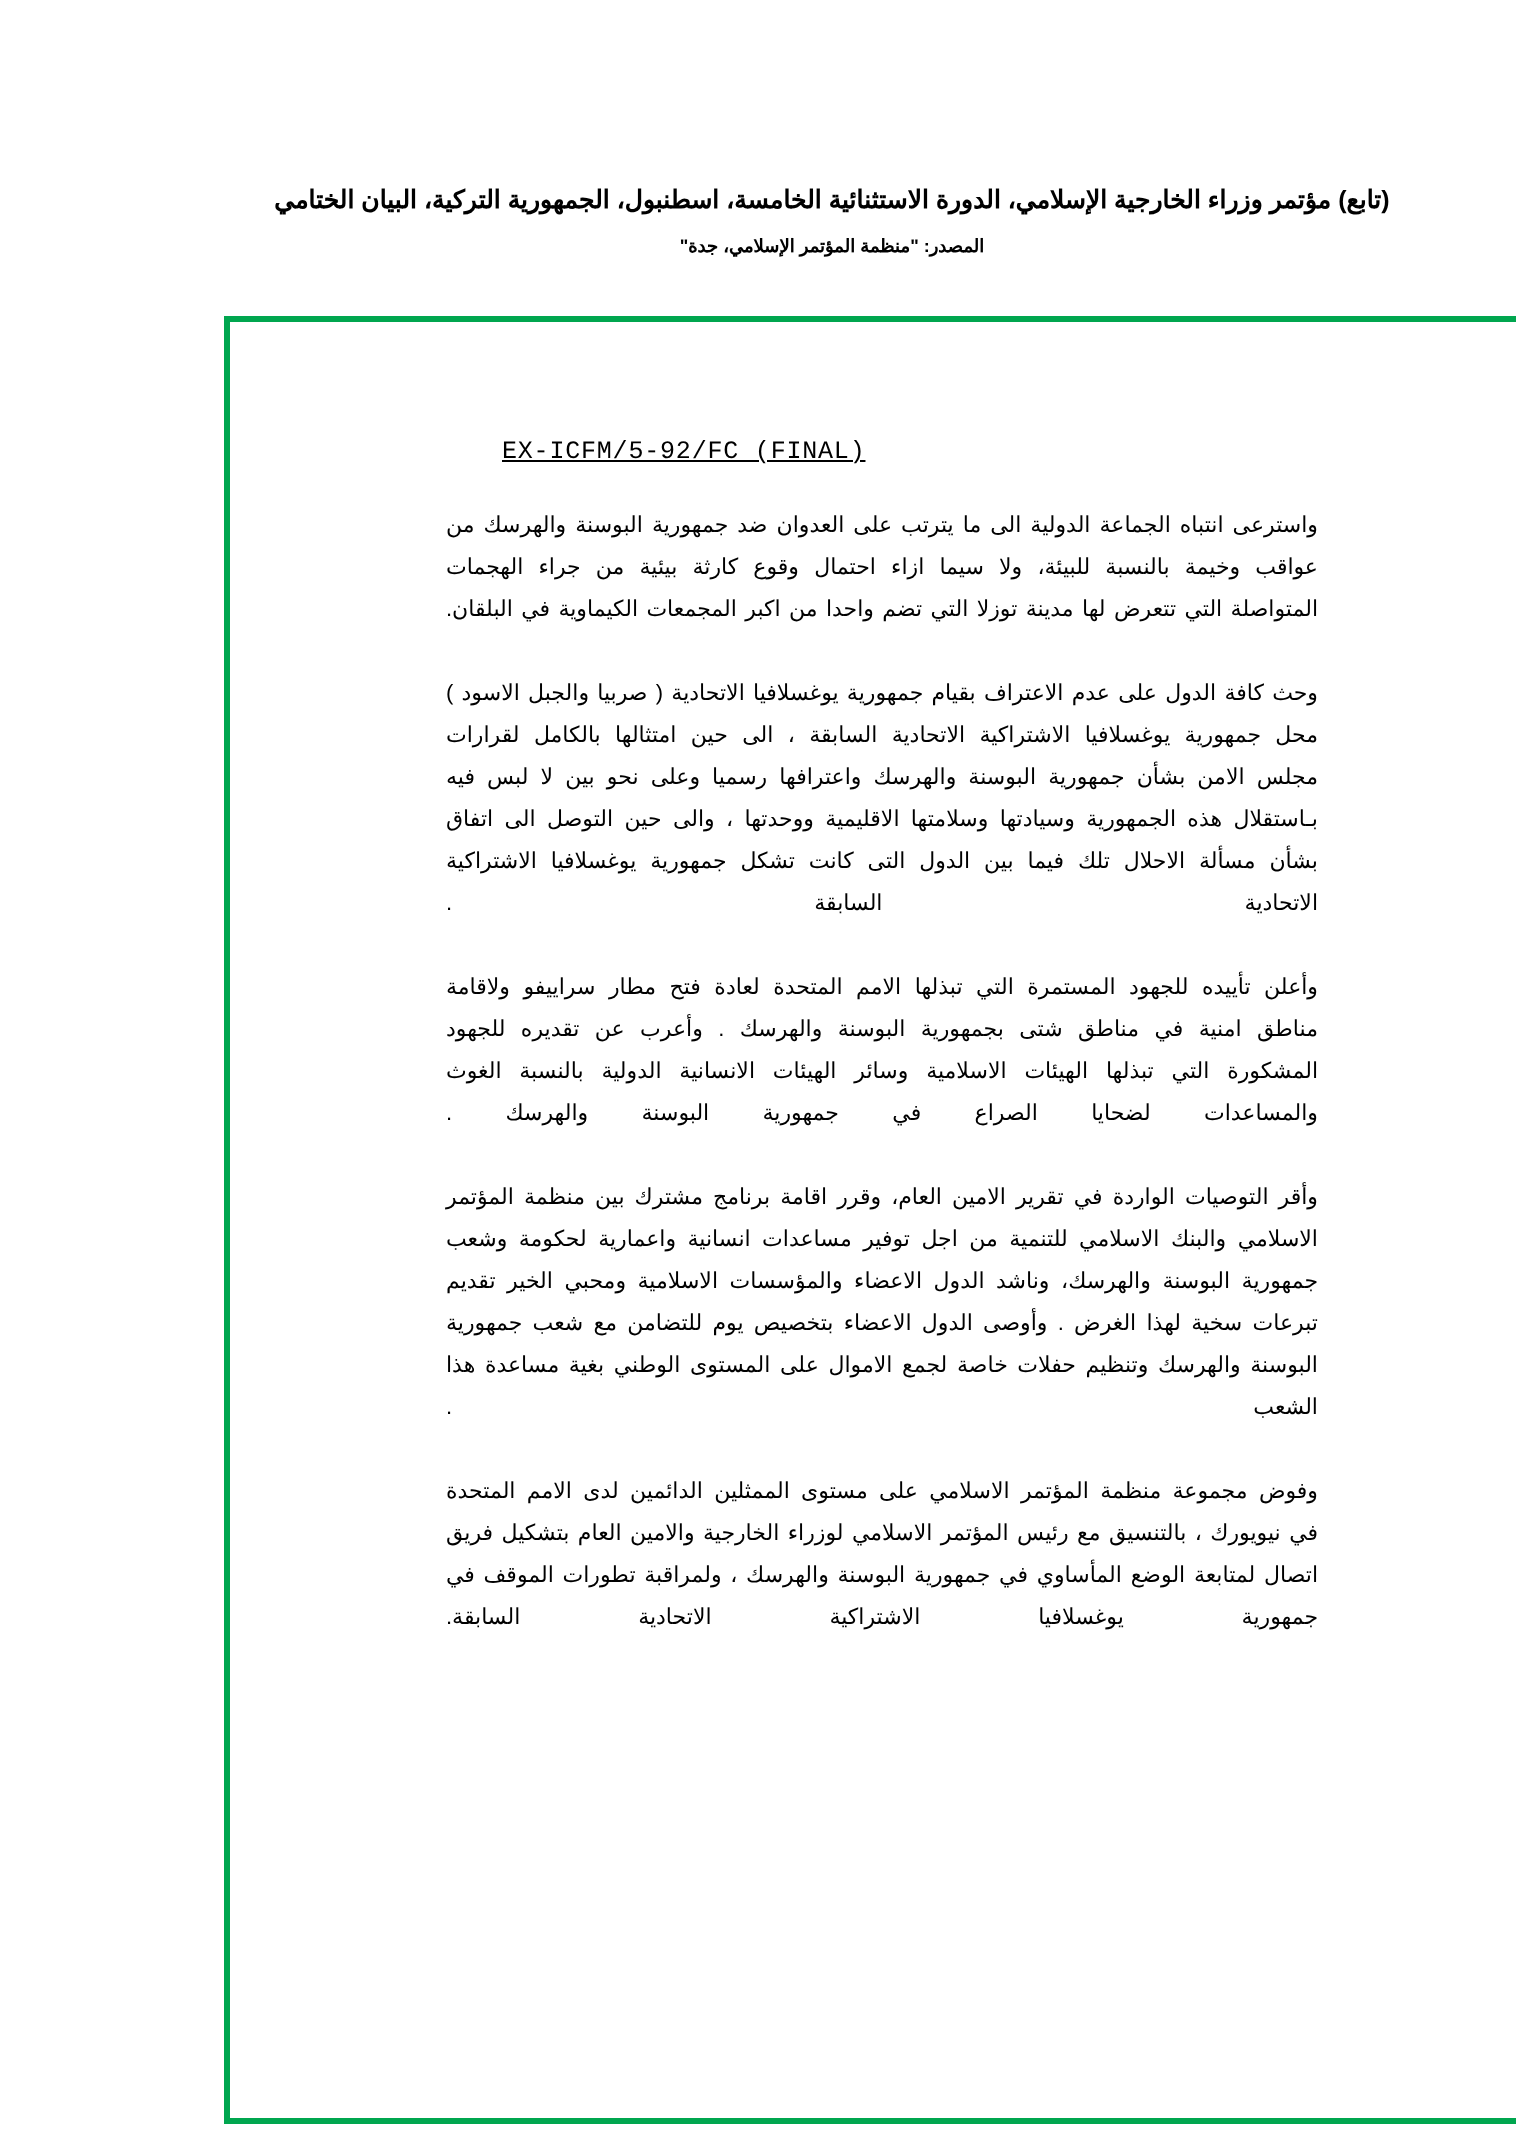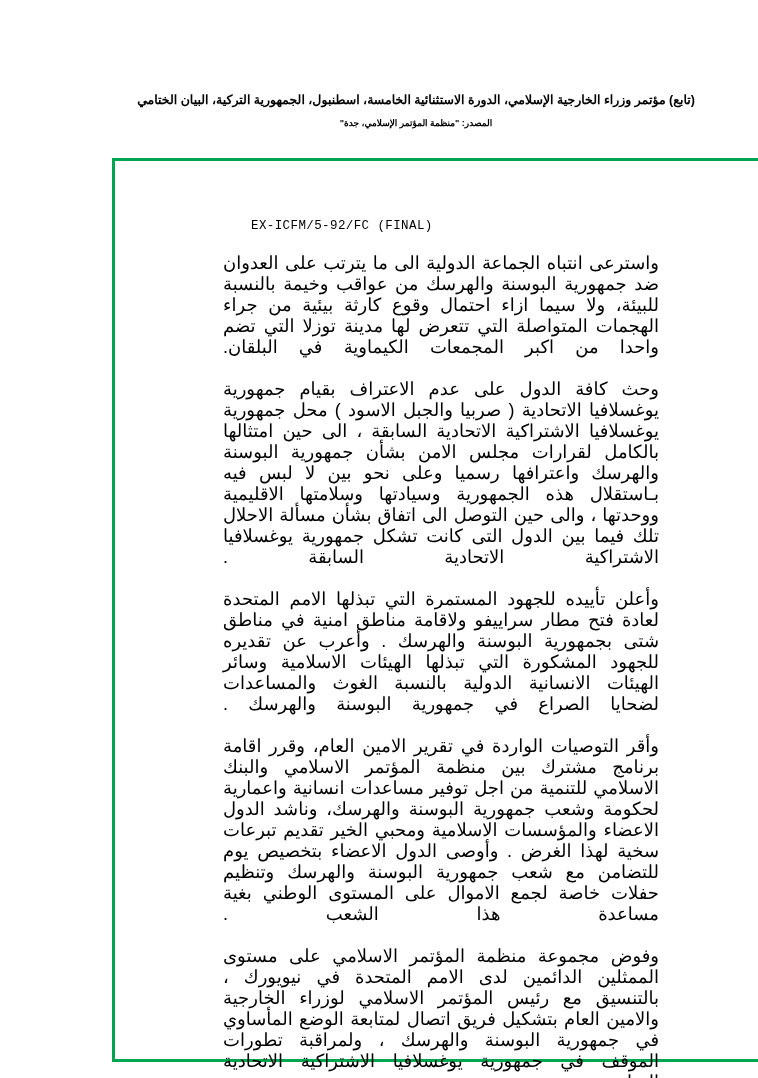--- a/index.html
+++ b/index.html
@@ -70,27 +70,28 @@
 
   .docref {
     direction: ltr;
     text-align: left;
     font-family: "Liberation Mono", monospace;
     font-size: 12.5px;
     letter-spacing: 0.4px;
     margin-bottom: 20px;
     margin-left: 28px;
     color: #000;
+    text-decoration: underline;
   }
 
   .para {
     direction: rtl;
     text-align: justify;
     text-align-last: justify;
-    font-size: 18px;
+    font-size: 11px;
     line-height: 21px;
     margin: 0 0 21px 0;
     word-spacing: 1px;
     letter-spacing: 0.7px;
     color: #000;
   }
   .para:last-child {
     margin-bottom: 0;
   }
 

